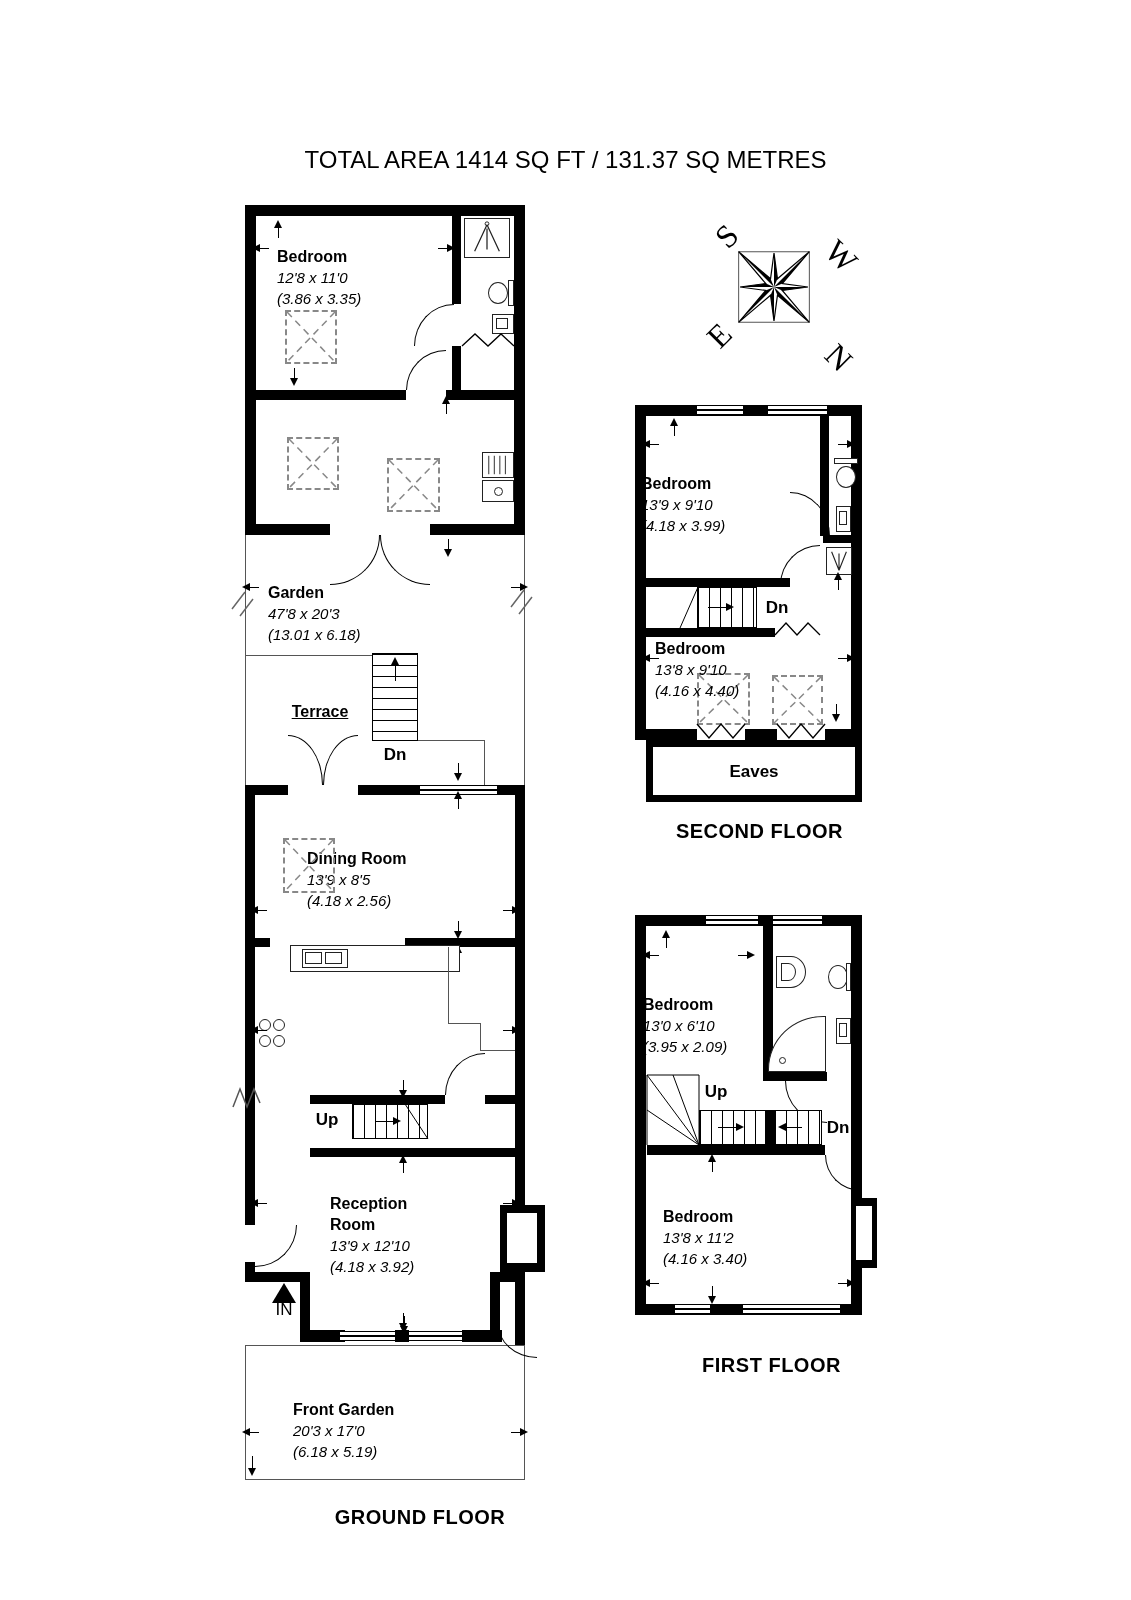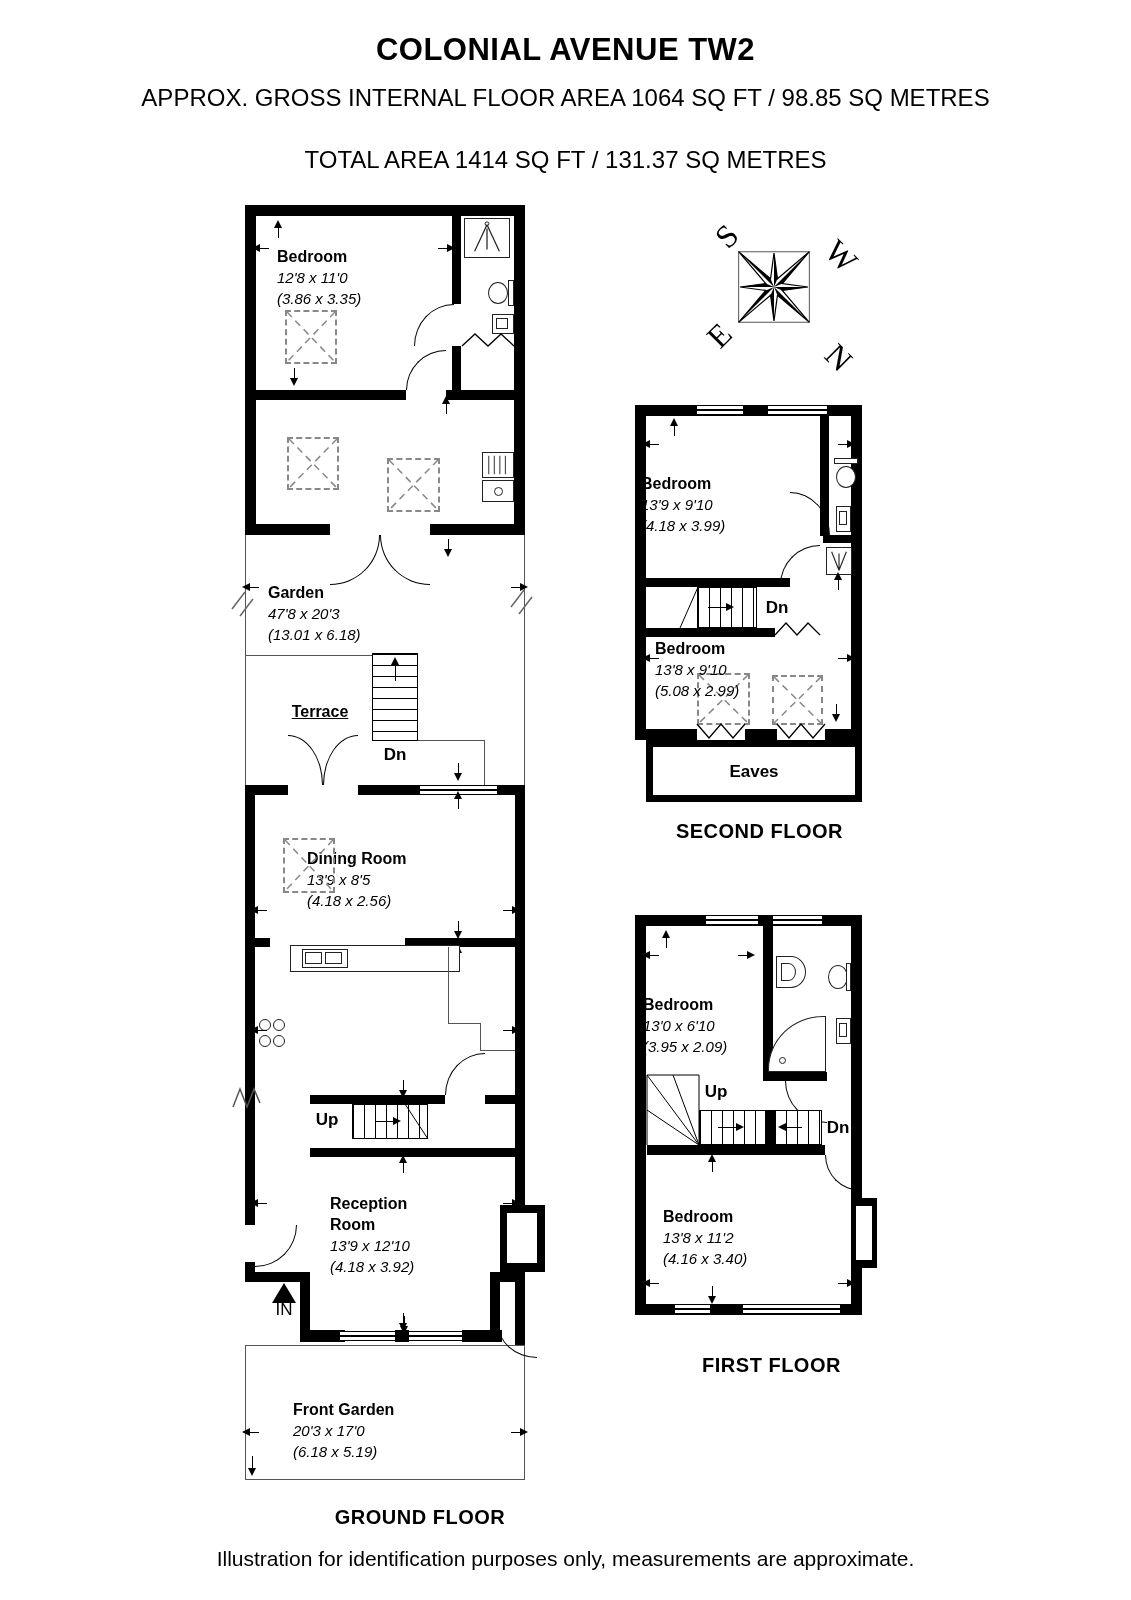--- a/index.html
+++ b/index.html
@@ -42,22 +42,20 @@
   .subline{position:absolute;left:0;width:100%;text-align:center;font-size:24px;}
   #footer{position:absolute;top:1547px;left:0;width:100%;text-align:center;font-size:21px;}
   .inlabel{position:absolute;text-align:center;font-size:17px;}
   svg.deco{position:absolute;overflow:visible;}
 </style>
 </head>
 <body>
 
 <div id="canvas">
 
-  <div id="title">COLONIAL AVENUE TW2</div>
-  <div class="subline" style="top:84px;">APPROX. GROSS INTERNAL FLOOR AREA 1064 SQ FT / 98.85 SQ METRES</div>
   <div class="subline" style="top:146px;">TOTAL AREA 1414 SQ FT / 131.37 SQ METRES</div>
 
   <svg class="deco" style="left:690px;top:205px;" width="170" height="170" viewBox="0 0 170 170">
     <g transform="translate(84,82) rotate(135)">
       <polygon points="0,-50 50,0 0,50 -50,0" fill="none" stroke="#555" stroke-width="1"></polygon>
       <polygon points="0,-50 3.4,-8.3 24,-24 8.3,-3.4 50,0 8.3,3.4 24,24 3.4,8.3 0,50 -3.4,8.3 -24,24 -8.3,3.4 -50,0 -8.3,-3.4 -24,-24 -3.4,-8.3" fill="#fff" stroke="#000" stroke-width="1.2"></polygon>
       <g fill="#000">
         <polygon points="0,0 0,-50 3.4,-8.3"></polygon>
           <polygon points="0,0 24,-24 8.3,-3.4"></polygon>
         <polygon points="0,0 50,0 8.3,3.4"></polygon>
@@ -343,21 +341,21 @@
     </div>
     <div class="sky" style="left:126px;top:259px;width:51px;height:50px;">
       <svg preserveAspectRatio="none">
           <line x1="0" y1="0" x2="100%" y2="100%" stroke="#888" stroke-width="1.5" stroke-dasharray="7,5"></line>
           <line x1="100%" y1="0" x2="0" y2="100%" stroke="#888" stroke-width="1.5" stroke-dasharray="7,5"></line>
         </svg>
     </div>
     <div class="rlabel" style="left:9px;top:222px;width:200px;">
       <div class="rname">Bedroom</div>
       <div class="rdim">13'8 x 9'10</div>
-      <div class="rdim">(5.08 x 2.99)</div>
+      <div class="rdim">(4.16 x 4.40)</div>
     </div>
     <div class="ar l" style="left:4px;top:242px;width:9px;"></div>
     <div class="ar r" style="left:192px;top:242px;width:9px;"></div>
     <div class="av d" style="left:190px;top:288px;height:10px;"></div>
 
     <div class="gap" style="left:51px;top:313px;width:48px;height:11px;"></div>
     <div class="gap" style="left:131px;top:313px;width:48px;height:11px;"></div>
     <svg class="deco" style="left:51px;top:306px;" width="48" height="18" viewBox="0 0 48 18">
         <polyline points="0,2 12,16 24,2 36,16 48,2" fill="none" stroke="#000" stroke-width="1.4"></polyline>
       </svg>
@@ -432,17 +430,14 @@
     <div class="win" style="left:29px;top:378px;width:35px;height:11px;"></div>
     <div class="win" style="left:97px;top:378px;width:97px;height:11px;"></div>
   </div>
 
   <div class="wall" style="left:851px;top:1198px;width:26px;height:70px;"></div>
   <div class="gap" style="left:856px;top:1206px;width:16px;height:54px;"></div>
   <div class="flabel" style="left:658px;top:1354px;width:227px;">
     <span>FIRST FLOOR</span>
   </div>
 
-  <div id="footer">
-    <span>Illustration for identification purposes only, measurements are approximate.</span>
-  </div>
 
 </div>
 
 </body></html>

